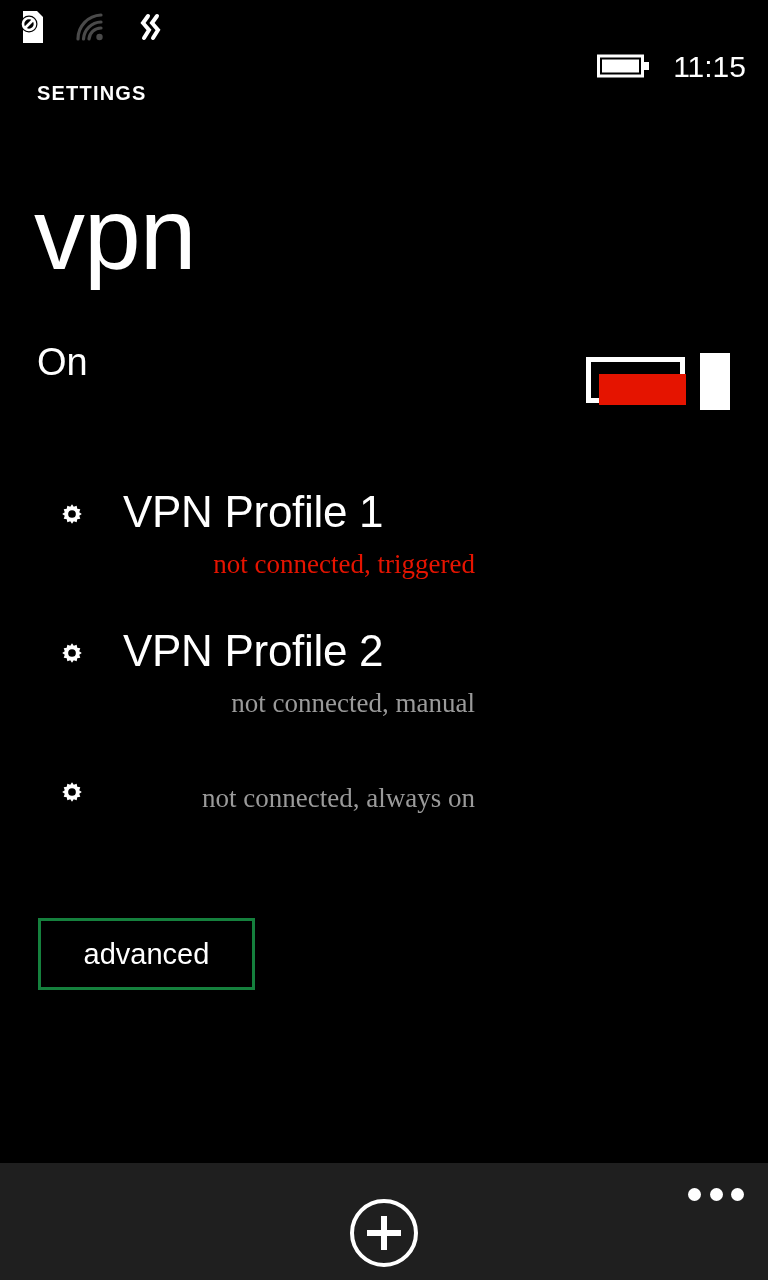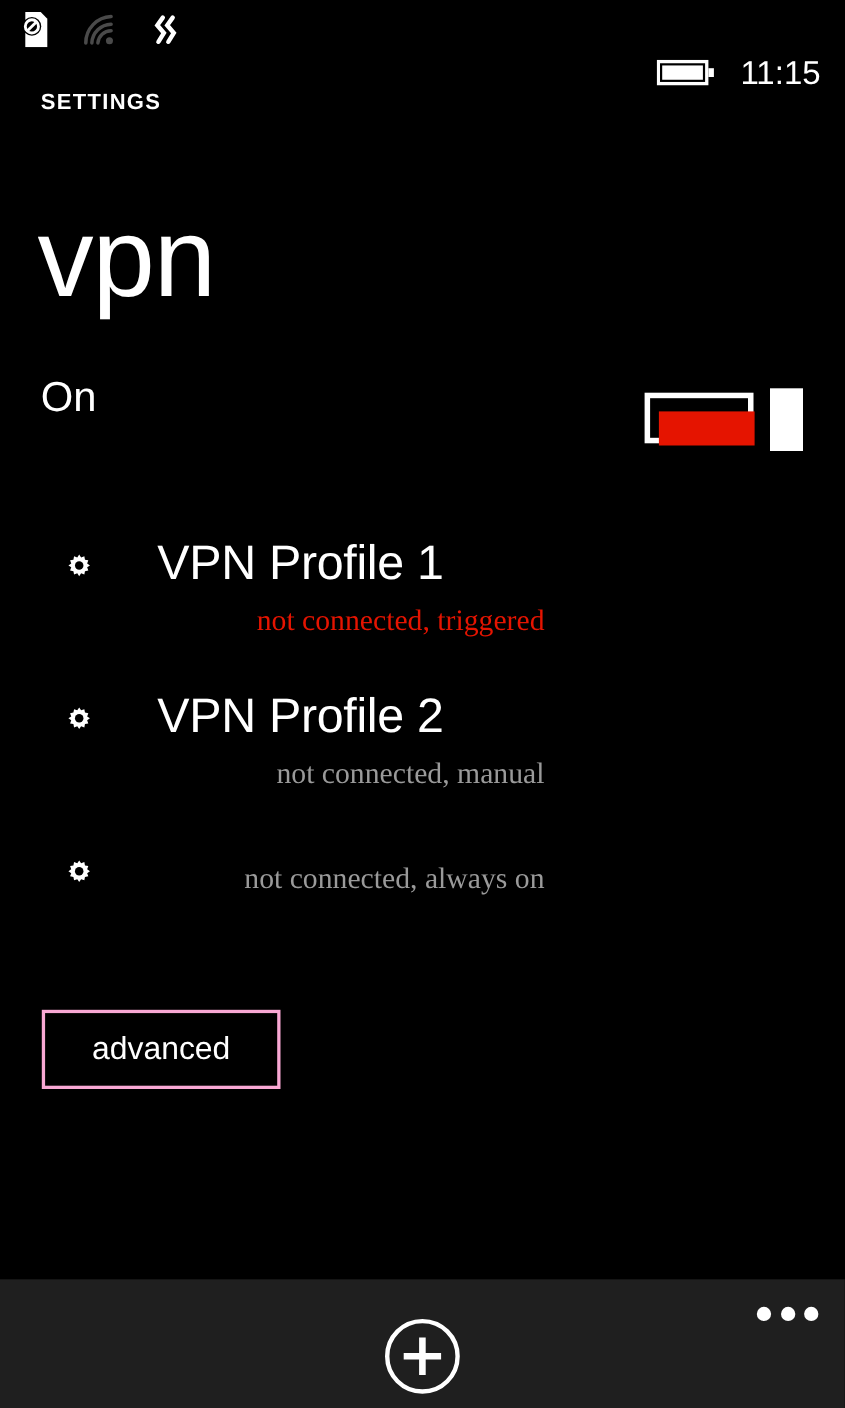--- a/index.html
+++ b/index.html
@@ -141,21 +141,21 @@
   }
   .profile-gear {
     position: absolute;
     left: 58px;
     top: 10px;
     width: 28px;
     height: 28px;
   }
   .profile-texts {
     position: absolute;
-    left: 143px;
+    left: 123px;
     top: 0;
     width: 352px;
   }
   .profile-title {
     font-size: 44px;
     font-weight: 300;
     line-height: 1;
     color: #ffffff;
     letter-spacing: -0.3px;
   }
@@ -170,21 +170,21 @@
   }
   .profile-status.alert { color: #e51400; }
 
   
   .advanced-button {
     position: absolute;
     left: 38px;
     top: 918px;
     width: 217px;
     height: 72px;
-    border: 3px solid #f9a8d4;
+    border: 3px solid #15803d;
     box-sizing: border-box;
     background: #000000;
     display: flex;
     align-items: center;
     justify-content: center;
     font-size: 29px;
     font-weight: 400;
     color: #ffffff;
     cursor: pointer;
   }

